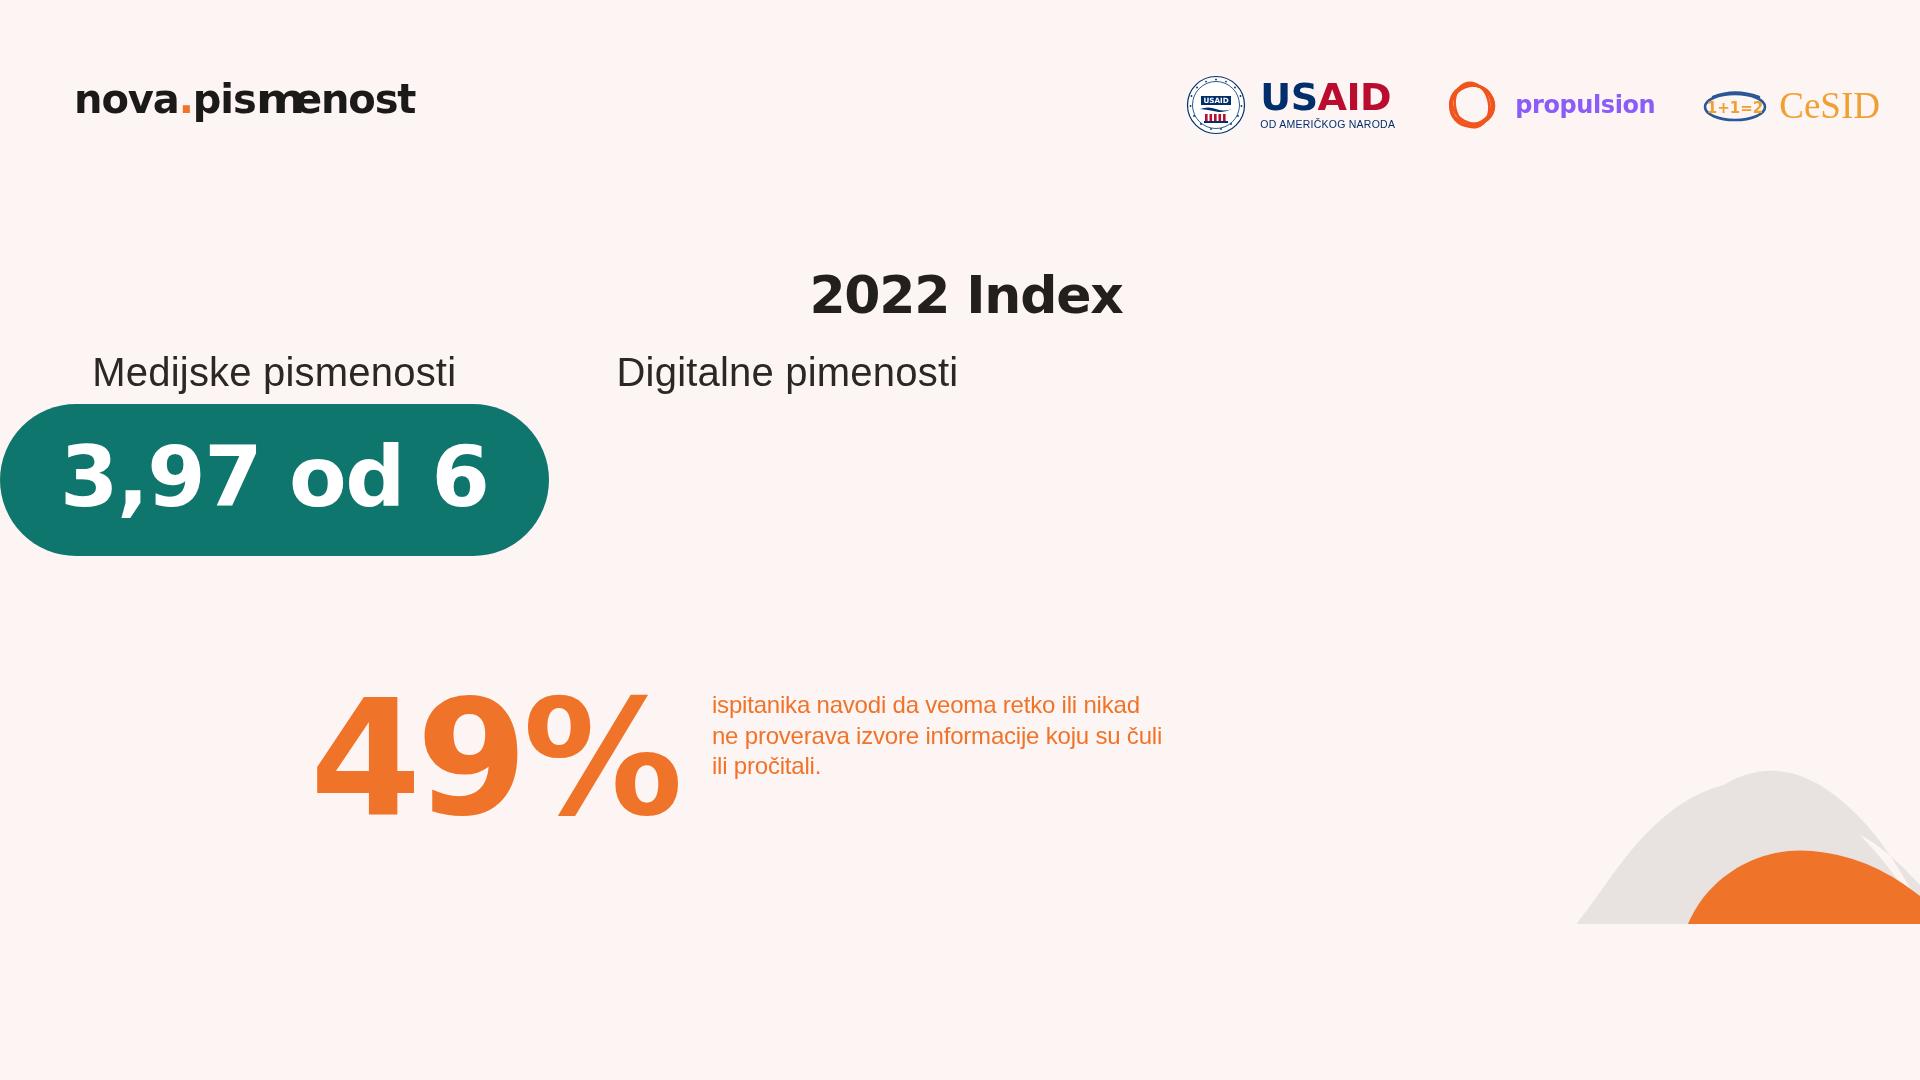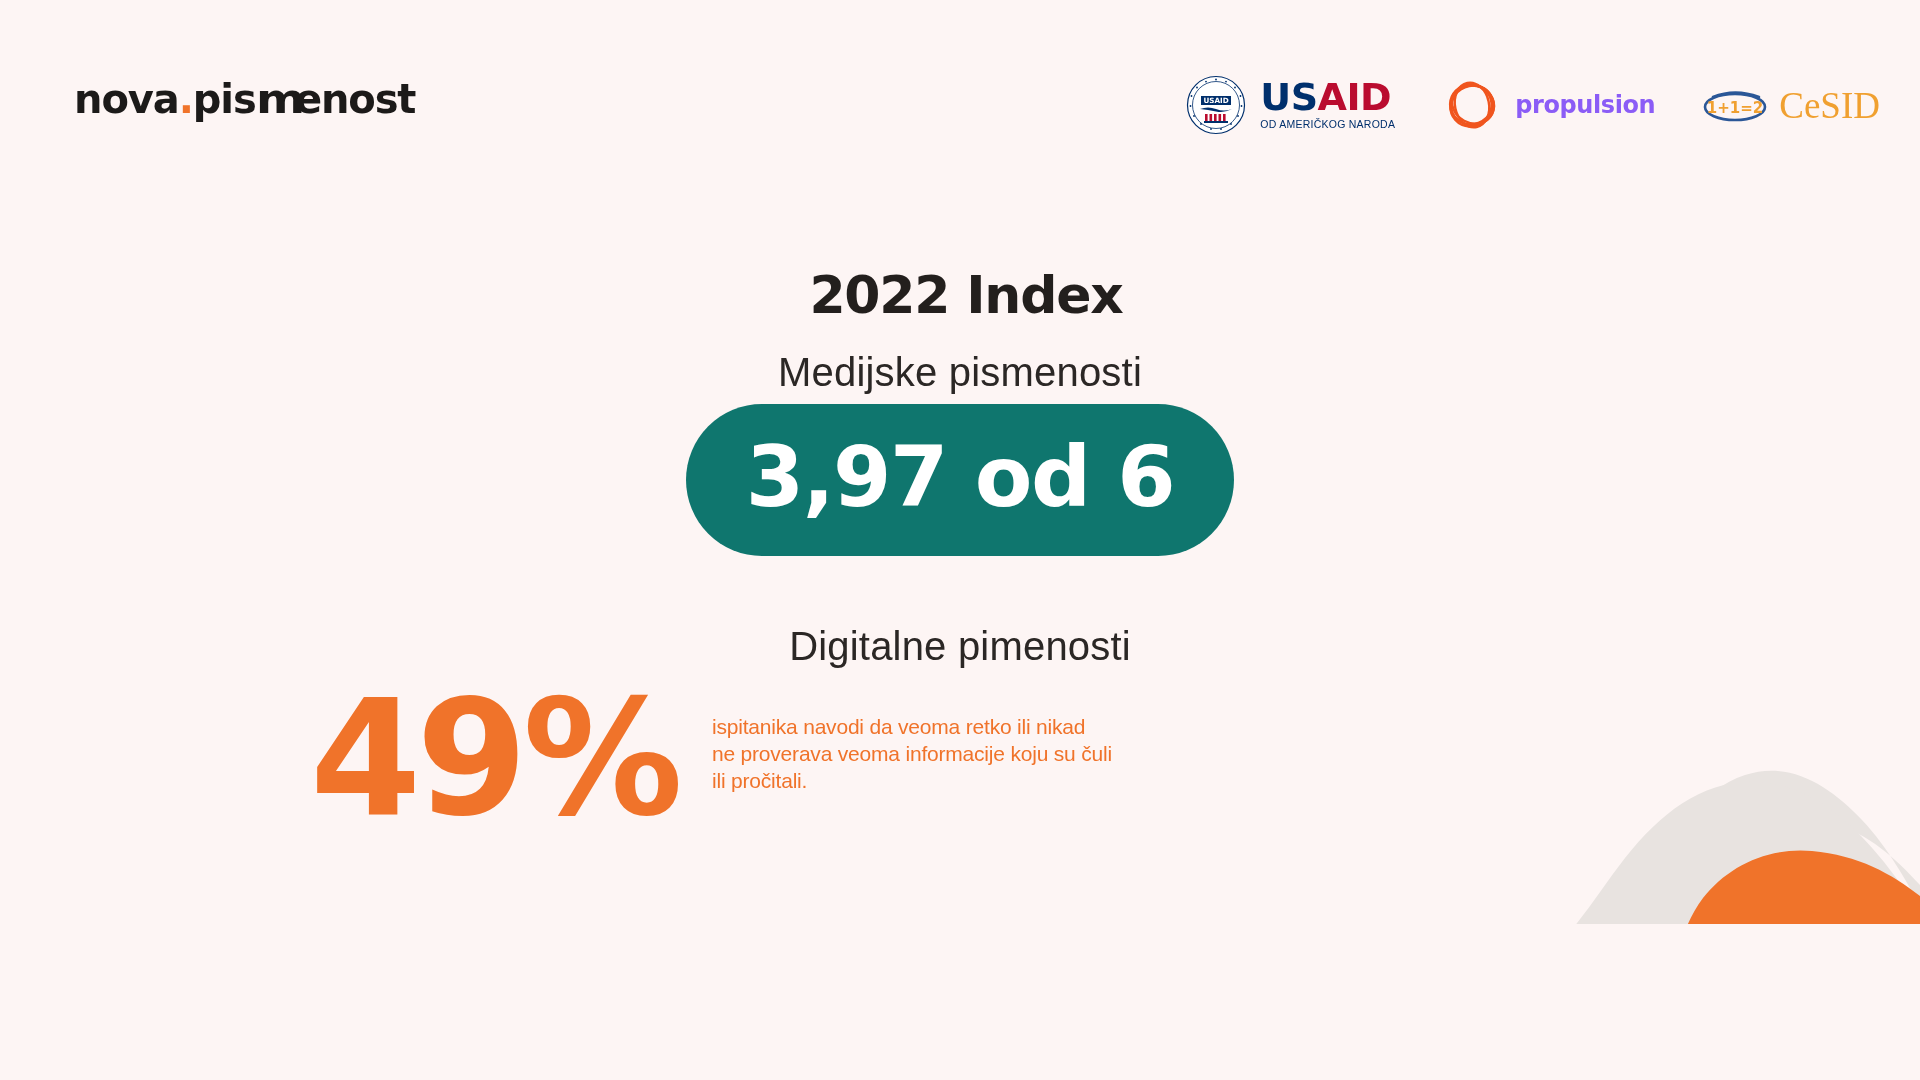--- a/index.html
+++ b/index.html
@@ -95,21 +95,20 @@
     font-family:"DejaVu Sans", sans-serif;
   }
 
   #metric-row {
     position:absolute;
     left:0; top:350px;
     width:1920px;
     display:flex;
     justify-content:flex-start;
     gap:68px;
-    flex-direction:column;
   }
   .metric { display:flex; flex-direction:column; align-items:center; }
   .metric-label {
     font-size:40px;
     font-weight:300;
     color:#2B2725;
     letter-spacing:0.2px;
     margin-bottom:9px;
     white-space:nowrap;
     font-family:"Liberation Sans", sans-serif;
@@ -139,22 +138,21 @@
   #stat-number {
     font-size:160px;
     font-weight:bold;
     color:#F0732A;
     line-height:0.86;
     letter-spacing:-5px;
     white-space:nowrap;
     font-family:"DejaVu Sans", sans-serif;
   }
   #stat-text {
-    margin-top:24px;
-    font-size:21px;
+    font-size:24px;
     line-height:1.28;
     color:#F0732A;
     max-width:740px;
     letter-spacing:-0.2px;
     font-family:"Liberation Sans", sans-serif;
   }
   #stat-text span { display:block; white-space:nowrap; }
 </style>
 </head>
 <body>
@@ -275,18 +273,18 @@
     </div>
     <div class="metric" id="metric-digital">
       <div class="metric-label">Digitalne pimenosti</div>
     </div>
   </div>
 
   <div id="stat-block">
     <div id="stat-number">49%</div>
     <div id="stat-text">
       <span>ispitanika navodi da veoma retko ili nikad</span>
-      <span>ne proverava veoma informacije koju su čuli</span>
+      <span>ne proverava izvore informacije koju su čuli</span>
       <span>ili pročitali.</span>
     </div>
   </div>
 
 </div>
 
 </body></html>

